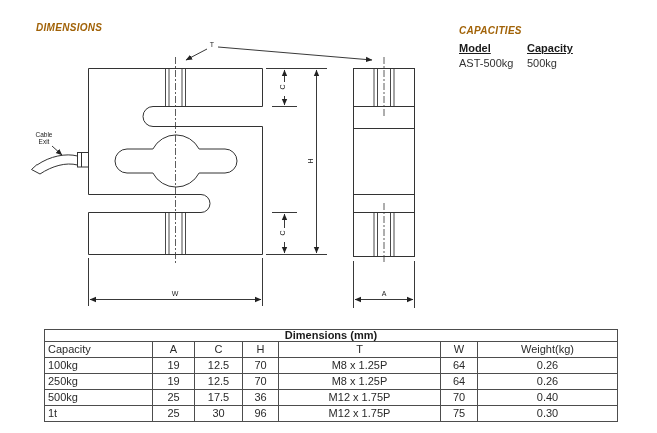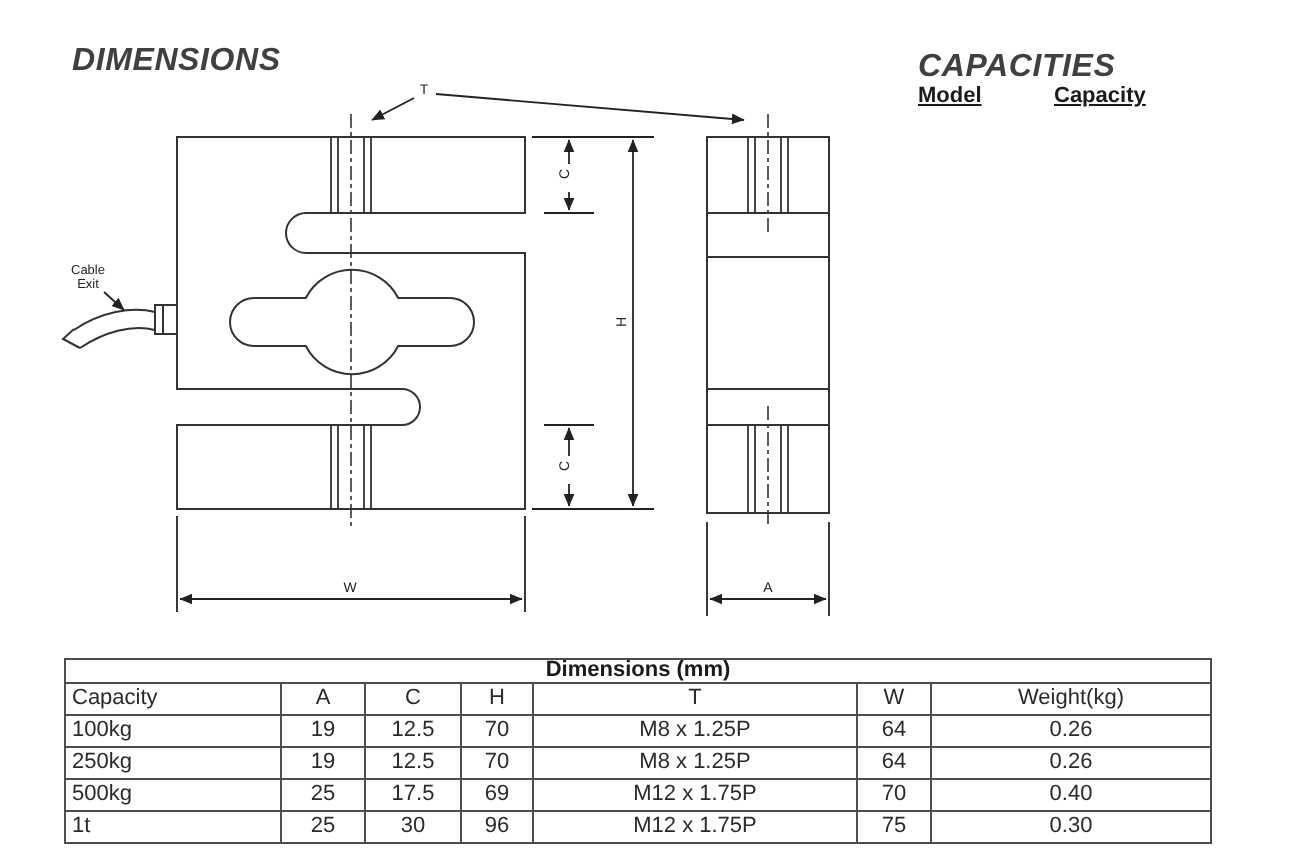--- a/index.html
+++ b/index.html
@@ -1,52 +1,56 @@
 <!DOCTYPE html>
 <html><head>
 <meta charset="utf-8">
 <style>
   html,body{margin:0;padding:0;background:#fff;}
   body{width:657px;height:433px;position:relative;overflow:hidden;
        font-family:"Liberation Sans","DejaVu Sans",sans-serif;color:#222;}
-  .heading{position:absolute;font-size:16px;font-weight:bold;font-style:italic;
-           color:#404040;letter-spacing:.3px;}
+  .heading{position:absolute;font-size:10px;font-weight:bold;font-style:italic;
+           color:#a16207;letter-spacing:.3px;}
   #hd-dimensions{left:36px;top:22px;}
   #hd-capacities{left:459px;top:25px;font-style:italic;}
 
   
   .cap-block{position:absolute;left:459px;top:42px;font-size:11px;color:#333;}
   .cap-row{display:flex;line-height:13.5px;}
   .cap-row .c1{width:68px;}
   .cap-head{font-weight:bold;color:#1a1a1a;margin-bottom:1px;}
   .cap-head span{text-decoration:underline;}
 
   
   #drawing{position:absolute;left:0;top:0;}
   .lbl{font-size:7px;fill:#222;font-family:"Liberation Sans",sans-serif;}
   .lbl-sm{font-size:6.5px;fill:#222;font-family:"Liberation Sans",sans-serif;}
 
   
-  .dim-table{position:absolute;left:32px;top:329px;border-collapse:collapse;
+  .dim-table{position:absolute;left:44px;top:329px;border-collapse:collapse;
              table-layout:fixed;width:573px;font-size:11px;color:#2a2a2a;}
   .dim-table td{border:1px solid #4d4d4d;text-align:center;padding:0;
                 line-height:15px;height:15px;white-space:nowrap;overflow:hidden;}
   .dim-table td.left{text-align:left;padding-left:3px;}
   .dim-table tr.title td{font-weight:bold;line-height:11px;height:11px;color:#1a1a1a;}
 </style>
 </head>
 <body>
 
 <div class="heading" id="hd-dimensions">DIMENSIONS</div>
 <div class="heading" id="hd-capacities">CAPACITIES</div>
 
 <div class="cap-block">
   <div class="cap-row cap-head">
     <div class="c1"><span>Model</span></div>
     <div><span>Capacity</span></div>
+  </div>
+  <div class="cap-row">
+    <div class="c1">AST-500kg</div>
+    <div>500kg</div>
   </div>
 </div>
 
 <svg id="drawing" width="657" height="322" viewBox="0 0 657 322">
   <defs>
     <marker id="arr" viewBox="0 0 10 10" refX="9" refY="5" markerWidth="7.5" markerHeight="7.5" orient="auto-start-reverse">
       <path d="M0,1 L9.5,5 L0,9 Z" fill="#222"></path>
     </marker>
   </defs>
 
@@ -175,21 +179,21 @@
     <td>12.5</td>
     <td>70</td>
     <td>M8 x 1.25P</td>
     <td>64</td>
     <td>0.26</td>
   </tr>
   <tr>
     <td class="left">500kg</td>
     <td>25</td>
     <td>17.5</td>
-    <td>69</td>
+    <td>36</td>
     <td>M12 x 1.75P</td>
     <td>70</td>
     <td>0.40</td>
   </tr>
   <tr>
     <td class="left">1t</td>
     <td>25</td>
     <td>30</td>
     <td>96</td>
     <td>M12 x 1.75P</td>

